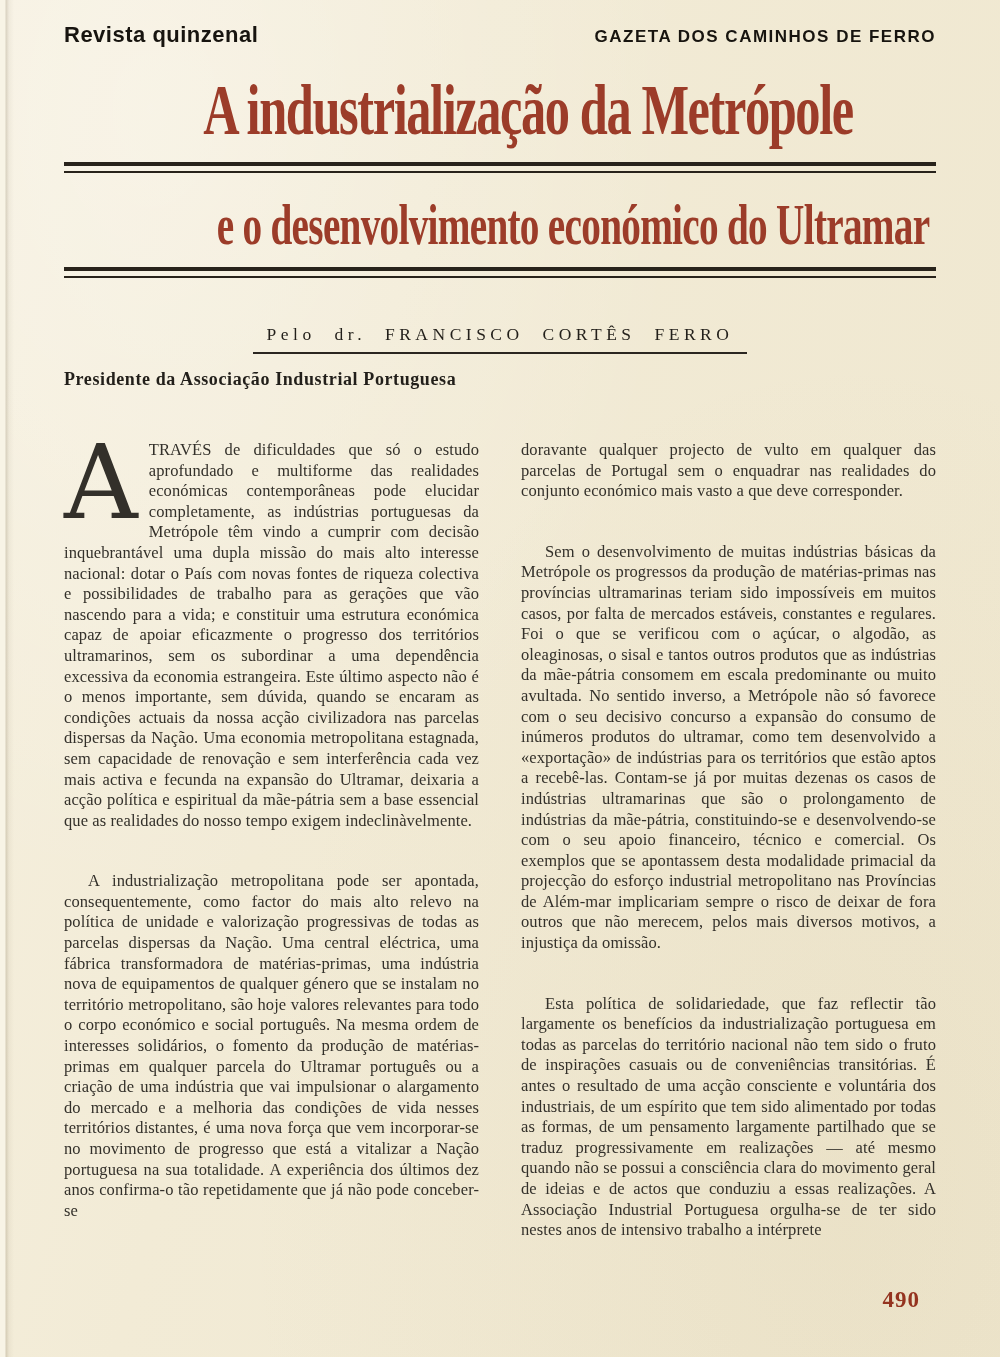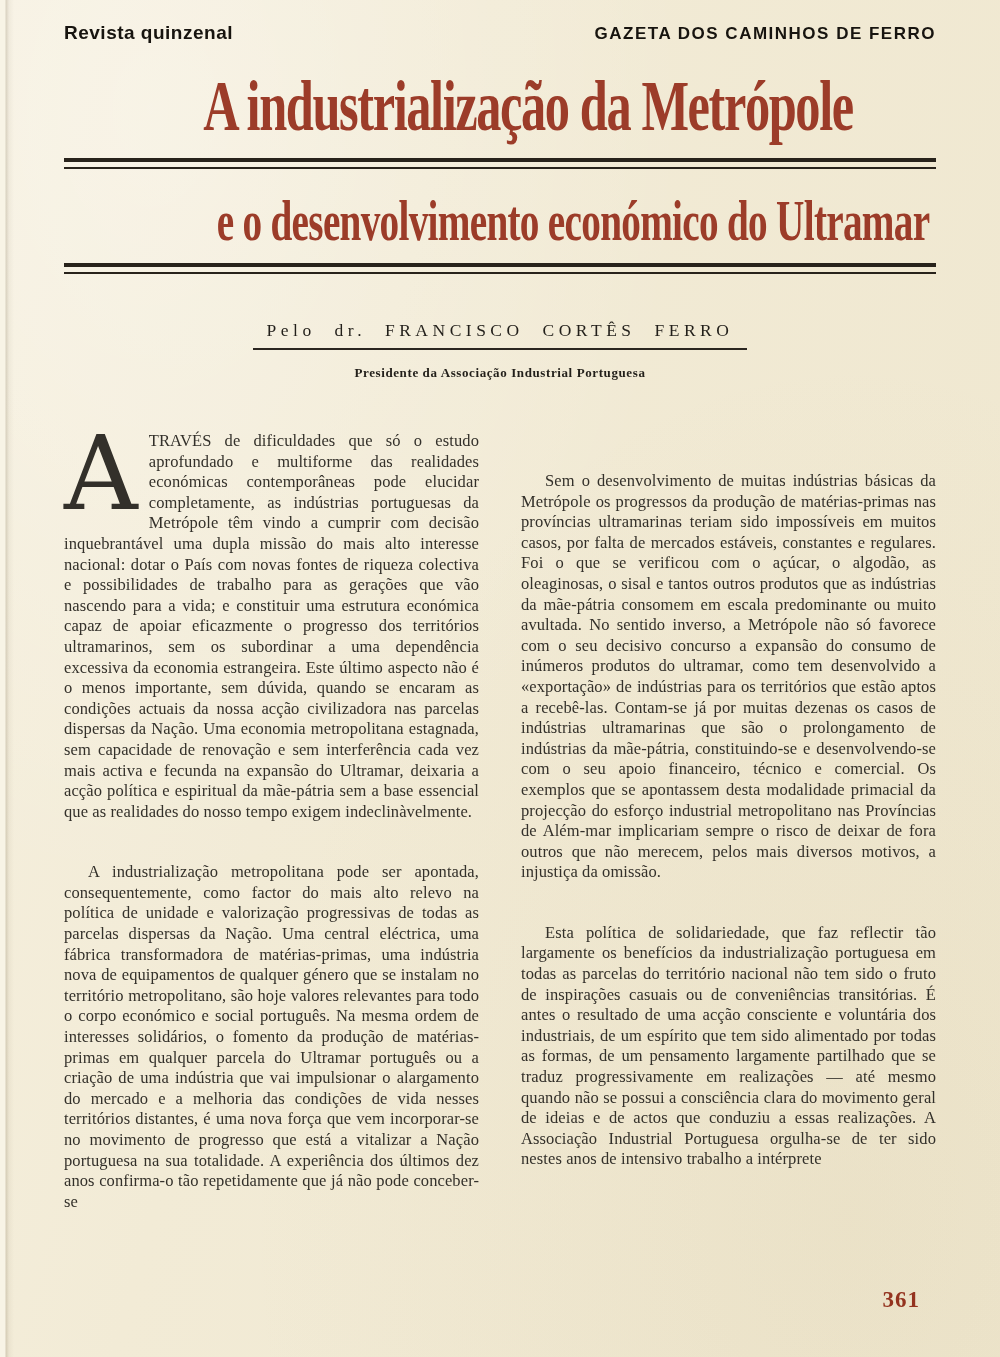--- a/index.html
+++ b/index.html
@@ -23,21 +23,21 @@
       rgba(110,95,65,0.06) 9px,
       rgba(110,95,65,0) 14px);
   }
   .content { position: absolute; left: 64px; right: 64px; top: 0; }
 
   .masthead {
     display: flex; justify-content: space-between; align-items: baseline;
     margin-top: 22px;
     font-family: "Liberation Sans", sans-serif; font-weight: 700; color: #17140f;
   }
-  .masthead-left  { font-size: 19px; letter-spacing: 0.5px; }
+  .masthead-left  { font-size: 22px; letter-spacing: 0.5px; }
   .masthead-right { font-size: 17px; letter-spacing: 1.5px; }
 
   .headline { text-align: center; white-space: nowrap; color: #9c3c29;
     font-family: Liberation Serif, serif; font-weight: 700; }
   .headline .scale { display: inline-block; line-height: 1; transform-origin: 50% 50%; }
   .headline-1 { margin-top: 26px; height: 74px; }
   .headline-1 .scale { font-size: 72px; letter-spacing: -2px; transform: scaleX(0.70); }
   .headline-2 { margin-top: 24px; height: 58px; }
   .headline-2 .scale { font-size: 56px; letter-spacing: -1px; transform: scaleX(0.70); }
 
@@ -47,23 +47,23 @@
   .double-rule.second { margin-top: 12px; }
 
   .byline-wrap { text-align: center; margin-top: 46px; }
   .byline-main {
     display: inline-block;
     font-family: "Liberation Serif", serif; font-size: 17.5px;
     letter-spacing: 4.5px; word-spacing: 10px; color: #221f1a;
     padding: 0 14px 7px 14px; border-bottom: 2px solid #2b2620;
   }
   .byline-role {
-    margin-top: 15px; text-align: center;
+    margin-top: 15px; text-align: left;
     font-family: "Liberation Serif", serif; font-weight: 700;
-    font-size: 13px; letter-spacing: 0.6px; color: #221f1a;
+    font-size: 18px; letter-spacing: 0.6px; color: #221f1a;
   }
 
   .columns { display: flex; gap: 42px; margin-top: 50px; }
   .col {
     flex: 1; min-width: 0;
     font-family: "Liberation Serif", serif;
     font-size: 16.5px; line-height: 20.6px;
     text-align: justify; color: #33302a;
     letter-spacing: 0.1px;
   }
@@ -117,21 +117,22 @@
       <span class="byline-main">Pelo dr. FRANCISCO CORTÊS FERRO</span>
     </div>
     <div class="byline-role">Presidente da Associação Industrial Portuguesa</div>
 
     <div class="columns">
       <div class="col">
         <p><span class="dropcap">A</span><span>TRAVÉS de dificuldades que só o estudo aprofundado e multiforme das realidades económicas contemporâneas pode elucidar completamente, as indústrias portuguesas da Metrópole têm vindo a cumprir com decisão inquebrantável uma dupla missão do mais alto interesse nacional: dotar o País com novas fontes de riqueza colectiva e possibilidades de trabalho para as gerações que vão nascendo para a vida; e constituir uma estrutura económica capaz de apoiar eficazmente o progresso dos territórios ultramarinos, sem os subordinar a uma dependência excessiva da economia estrangeira. Este último aspecto não é o menos importante, sem dúvida, quando se encaram as condições actuais da nossa acção civilizadora nas parcelas dispersas da Nação. Uma economia metropolitana estagnada, sem capacidade de renovação e sem interferência cada vez mais activa e fecunda na expansão do Ultramar, deixaria a acção política e espiritual da mãe-pátria sem a base essencial que as realidades do nosso tempo exigem indeclinàvelmente.</span></p>
         <p class="indent">A industrialização metropolitana pode ser apontada, consequentemente, como factor do mais alto relevo na política de unidade e valorização progressivas de todas as parcelas dispersas da Nação. Uma central eléctrica, uma fábrica transformadora de matérias-primas, uma indústria nova de equipamentos de qualquer género que se instalam no território metropolitano, são hoje valores relevantes para todo o corpo económico e social português. Na mesma ordem de interesses solidários, o fomento da produção de matérias-primas em qualquer parcela do Ultramar português ou a criação de uma indústria que vai impulsionar o alargamento do mercado e a melhoria das condições de vida nesses territórios distantes, é uma nova força que vem incorporar-se no movimento de progresso que está a vitalizar a Nação portuguesa na sua totalidade. A experiência dos últimos dez anos confirma-o tão repetidamente que já não pode conceber-se</p>
       </div>
       <div class="col">
+        <p>doravante qualquer projecto de vulto em qualquer das parcelas de Portugal sem o enquadrar nas realidades do conjunto económico mais vasto a que deve corresponder.</p>
         <p class="indent">Sem o desenvolvimento de muitas indústrias básicas da Metrópole os progressos da produção de matérias-primas nas províncias ultramarinas teriam sido impossíveis em muitos casos, por falta de mercados estáveis, constantes e regulares. Foi o que se verificou com o açúcar, o algodão, as oleaginosas, o sisal e tantos outros produtos que as indústrias da mãe-pátria consomem em escala predominante ou muito avultada. No sentido inverso, a Metrópole não só favorece com o seu decisivo concurso a expansão do consumo de inúmeros produtos do ultramar, como tem desenvolvido a «exportação» de indústrias para os territórios que estão aptos a recebê-las. Contam-se já por muitas dezenas os casos de indústrias ultramarinas que são o prolongamento de indústrias da mãe-pátria, constituindo-se e desenvolvendo-se com o seu apoio financeiro, técnico e comercial. Os exemplos que se apontassem desta modalidade primacial da projecção do esforço industrial metropolitano nas Províncias de Além-mar implicariam sempre o risco de deixar de fora outros que não merecem, pelos mais diversos motivos, a injustiça da omissão.</p>
         <p class="indent">Esta política de solidariedade, que faz reflectir tão largamente os benefícios da industrialização portuguesa em todas as parcelas do território nacional não tem sido o fruto de inspirações casuais ou de conveniências transitórias. É antes o resultado de uma acção consciente e voluntária dos industriais, de um espírito que tem sido alimentado por todas as formas, de um pensamento largamente partilhado que se traduz progressivamente em realizações — até mesmo quando não se possui a consciência clara do movimento geral de ideias e de actos que conduziu a essas realizações. A Associação Industrial Portuguesa orgulha-se de ter sido nestes anos de intensivo trabalho a intérprete</p>
       </div>
     </div>
 
   </div>
 
-  <div class="page-number">361</div>
+  <div class="page-number">490</div>
 </div>
 
 </body></html>

